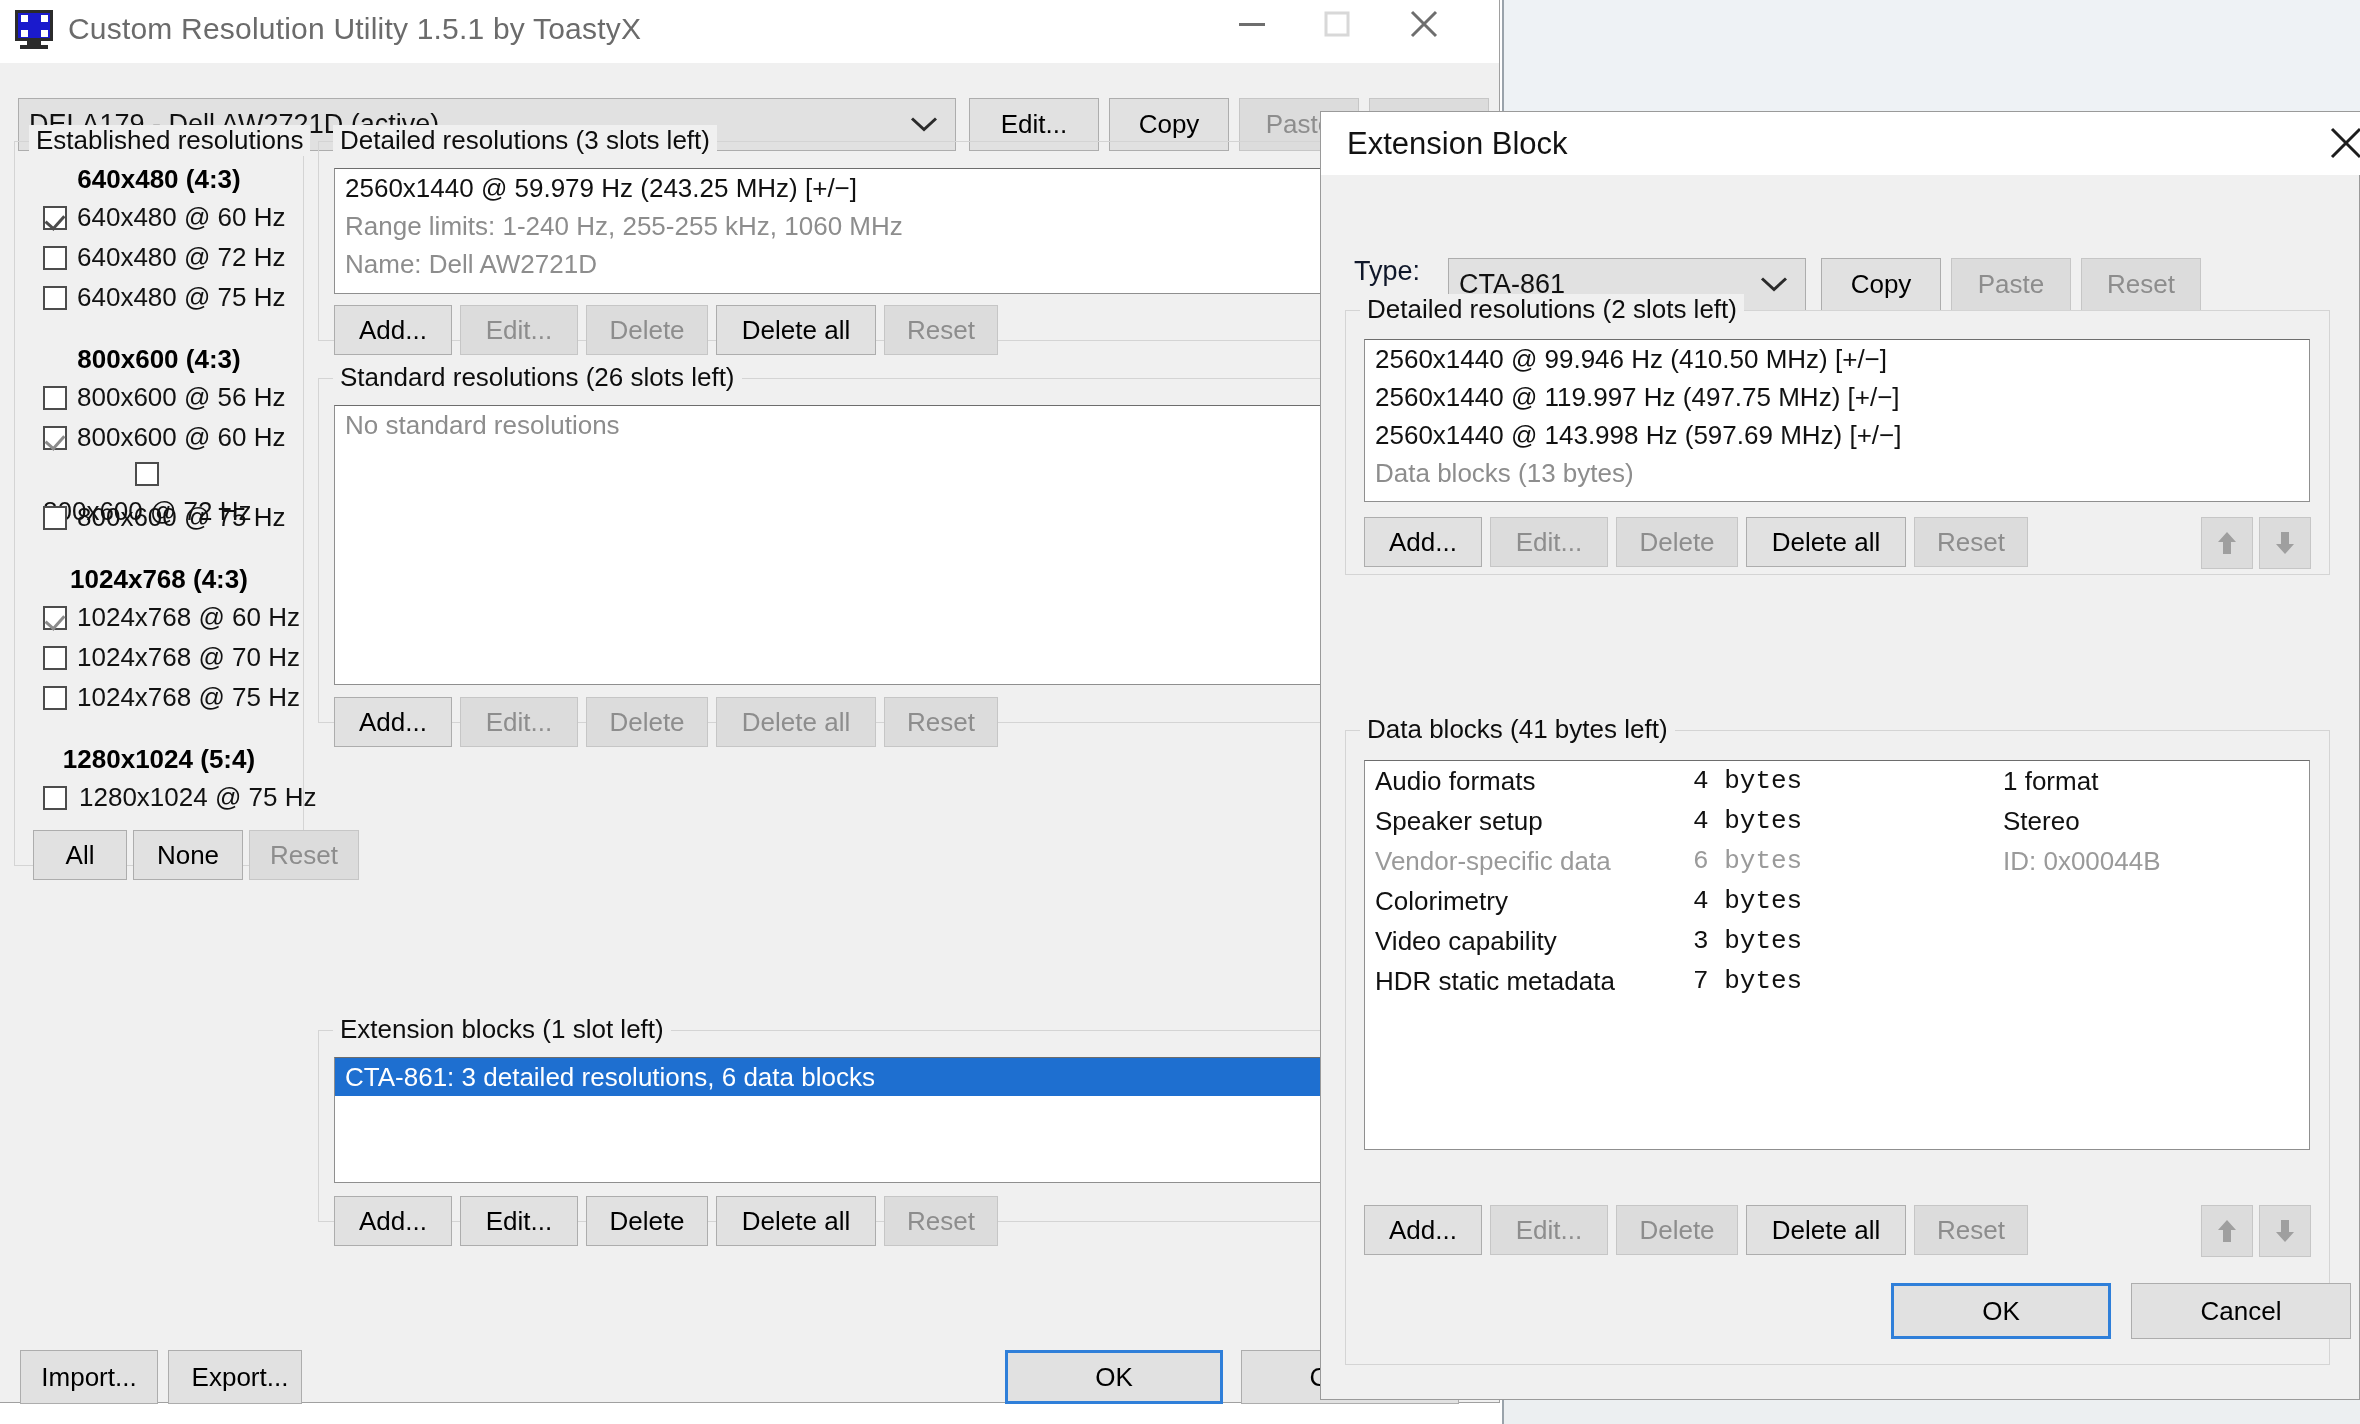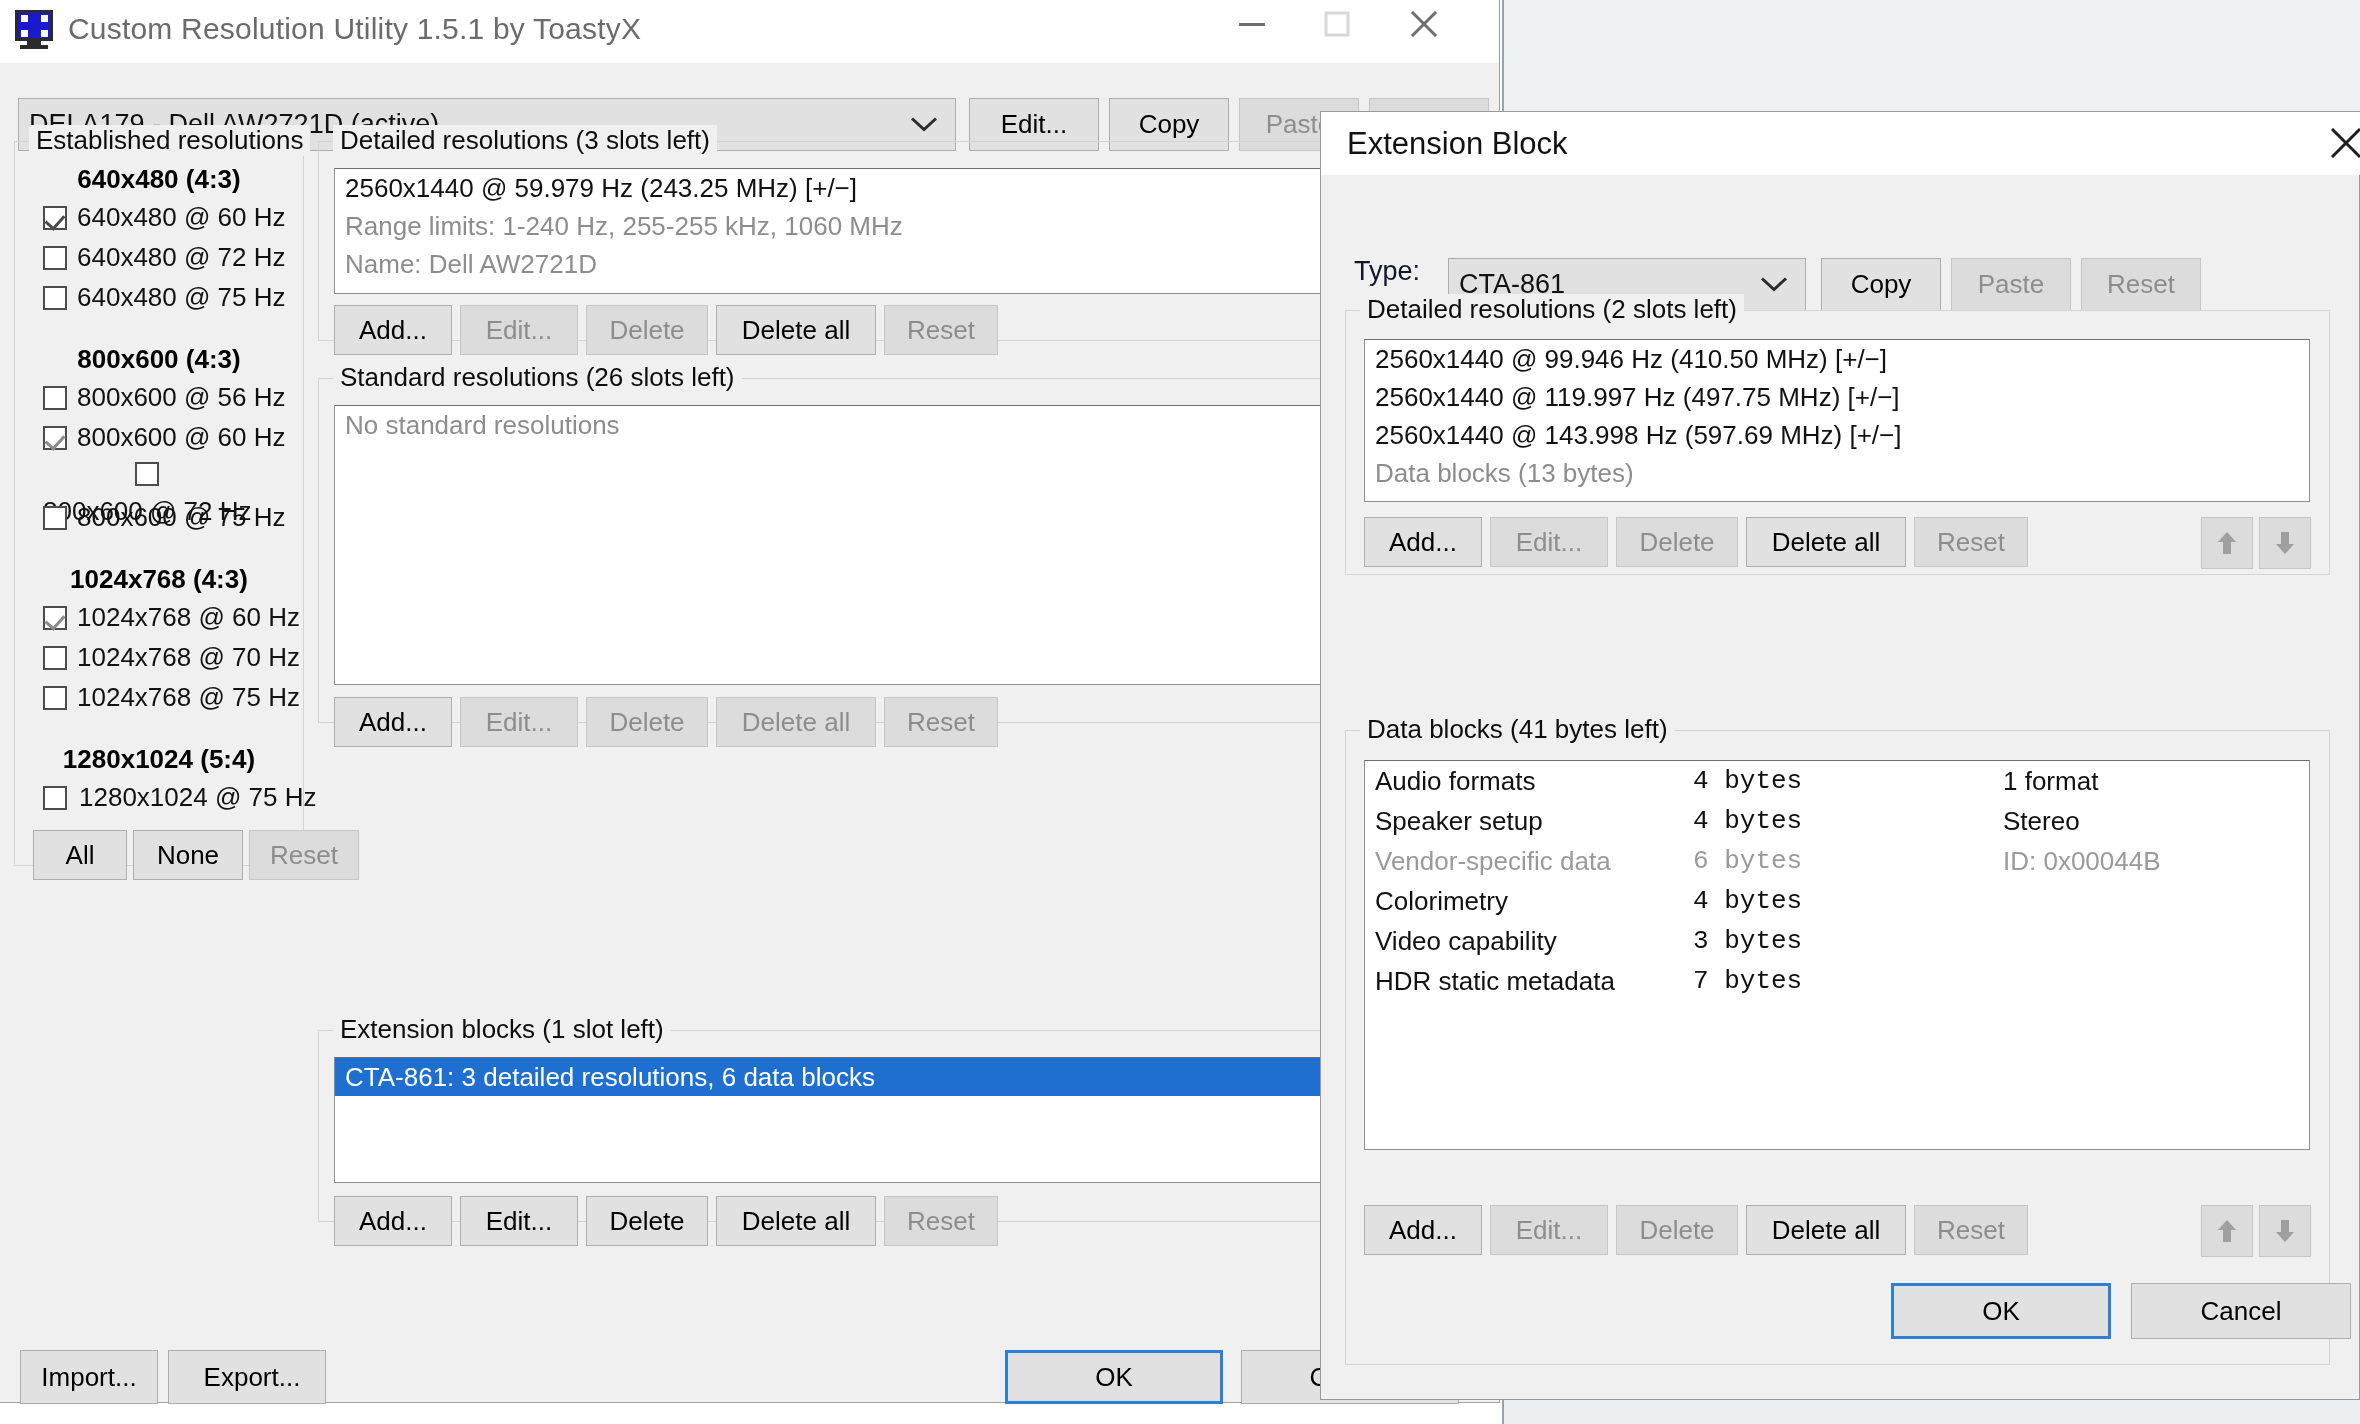--- a/index.html
+++ b/index.html
@@ -375,21 +375,21 @@
     <div class="listbox" style="left:334px; top:1057px; width:1146px; height:126px;">
       <div class="listitem selected">CTA-861: 3 detailed resolutions, 6 data blocks</div>
     </div>
     <div class="btn" style="left:334px; top:1196px; width:118px; height:50px;">Add...</div>
     <div class="btn" style="left:460px; top:1196px; width:118px; height:50px;">Edit...</div>
     <div class="btn" style="left:586px; top:1196px; width:122px; height:50px;">Delete</div>
     <div class="btn" style="left:716px; top:1196px; width:160px; height:50px;">Delete all</div>
     <div class="btn disabled" style="left:884px; top:1196px; width:114px; height:50px;">Reset</div>
 
     <div class="btn" style="left:20px; top:1350px; width:138px; height:54px;">Import...</div>
-    <div class="btn" style="left:168px; top:1350px; width:158px; height:54px;padding-left:10px;">Export...</div>
+    <div class="btn" style="left:168px; top:1350px; width:134px; height:54px;padding-left:10px;">Export...</div>
     <div class="btn default" style="left:1005px; top:1350px; width:218px; height:54px;">OK</div>
     <div class="btn" style="left:1241px; top:1350px; width:218px; height:54px;">Cancel</div>
   </div>
 
   <div class="dialog">
 
     <div class="dlg-title">
       <div class="dlg-title-text">Extension Block</div>
       <div class="dlg-close">
         <svg width="38" height="38" viewBox="0 0 38 38">

